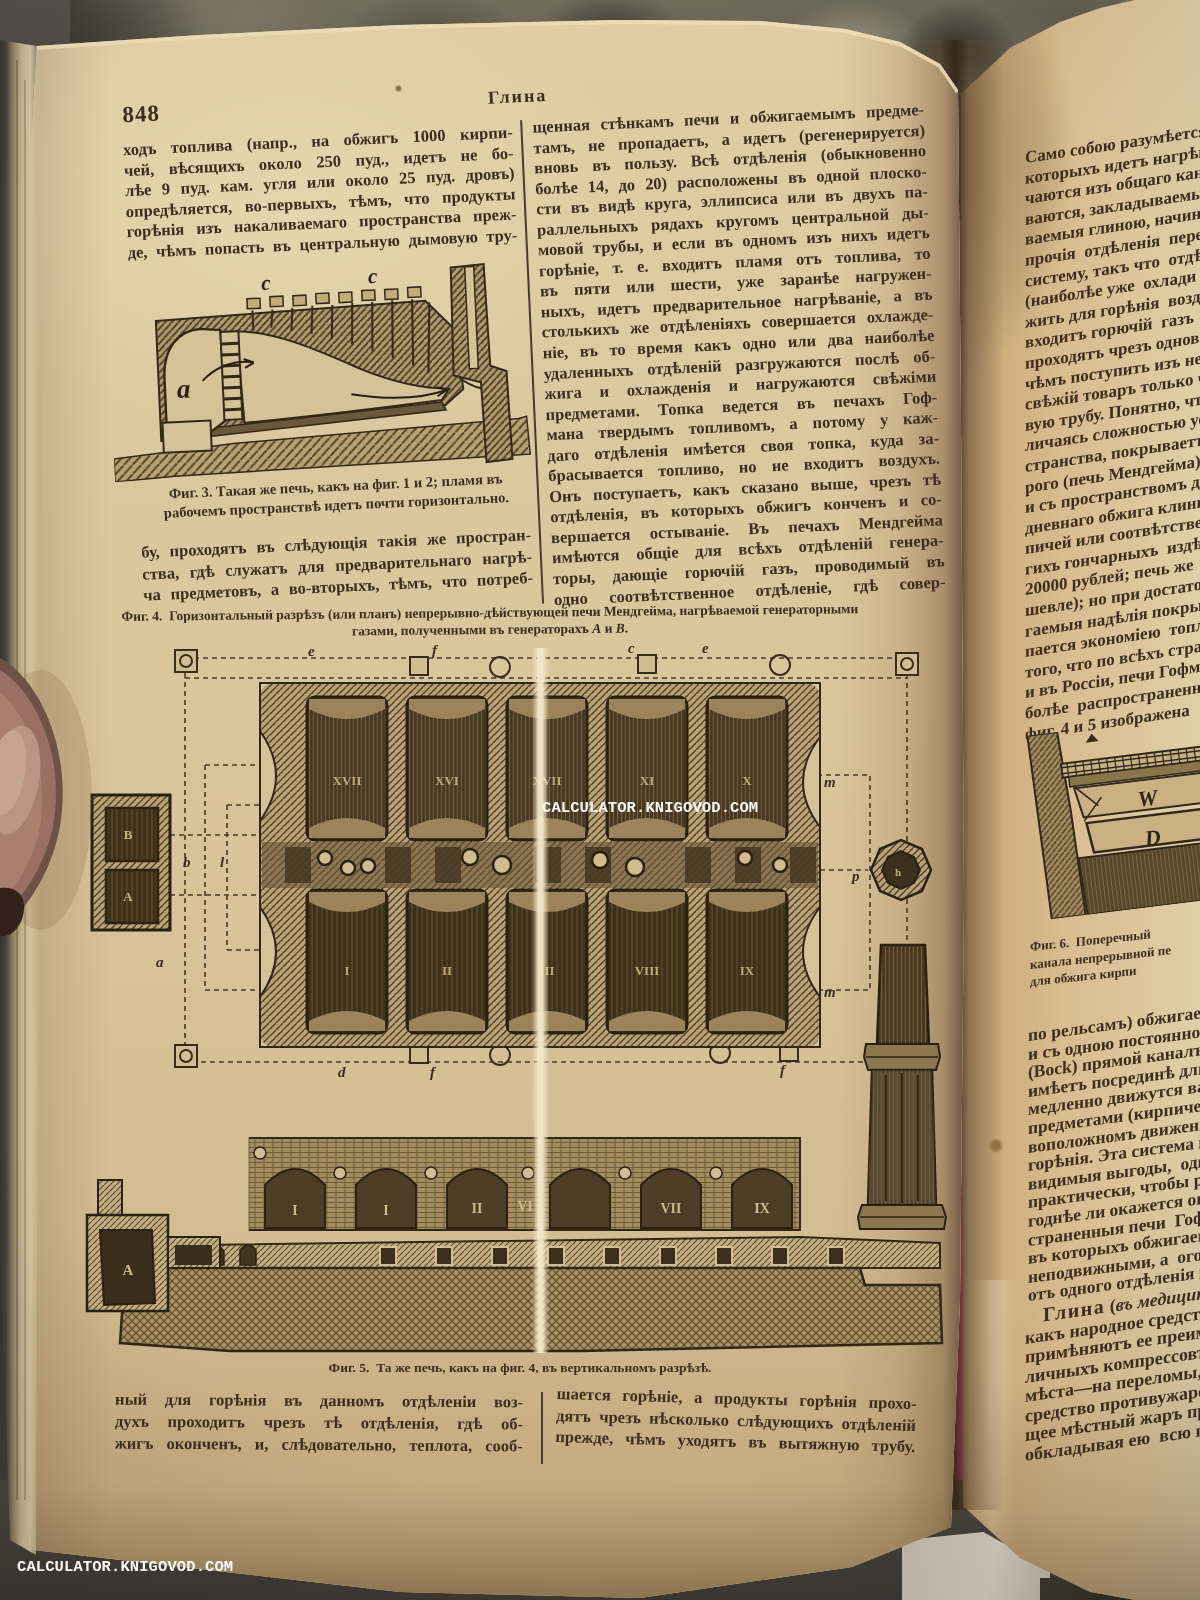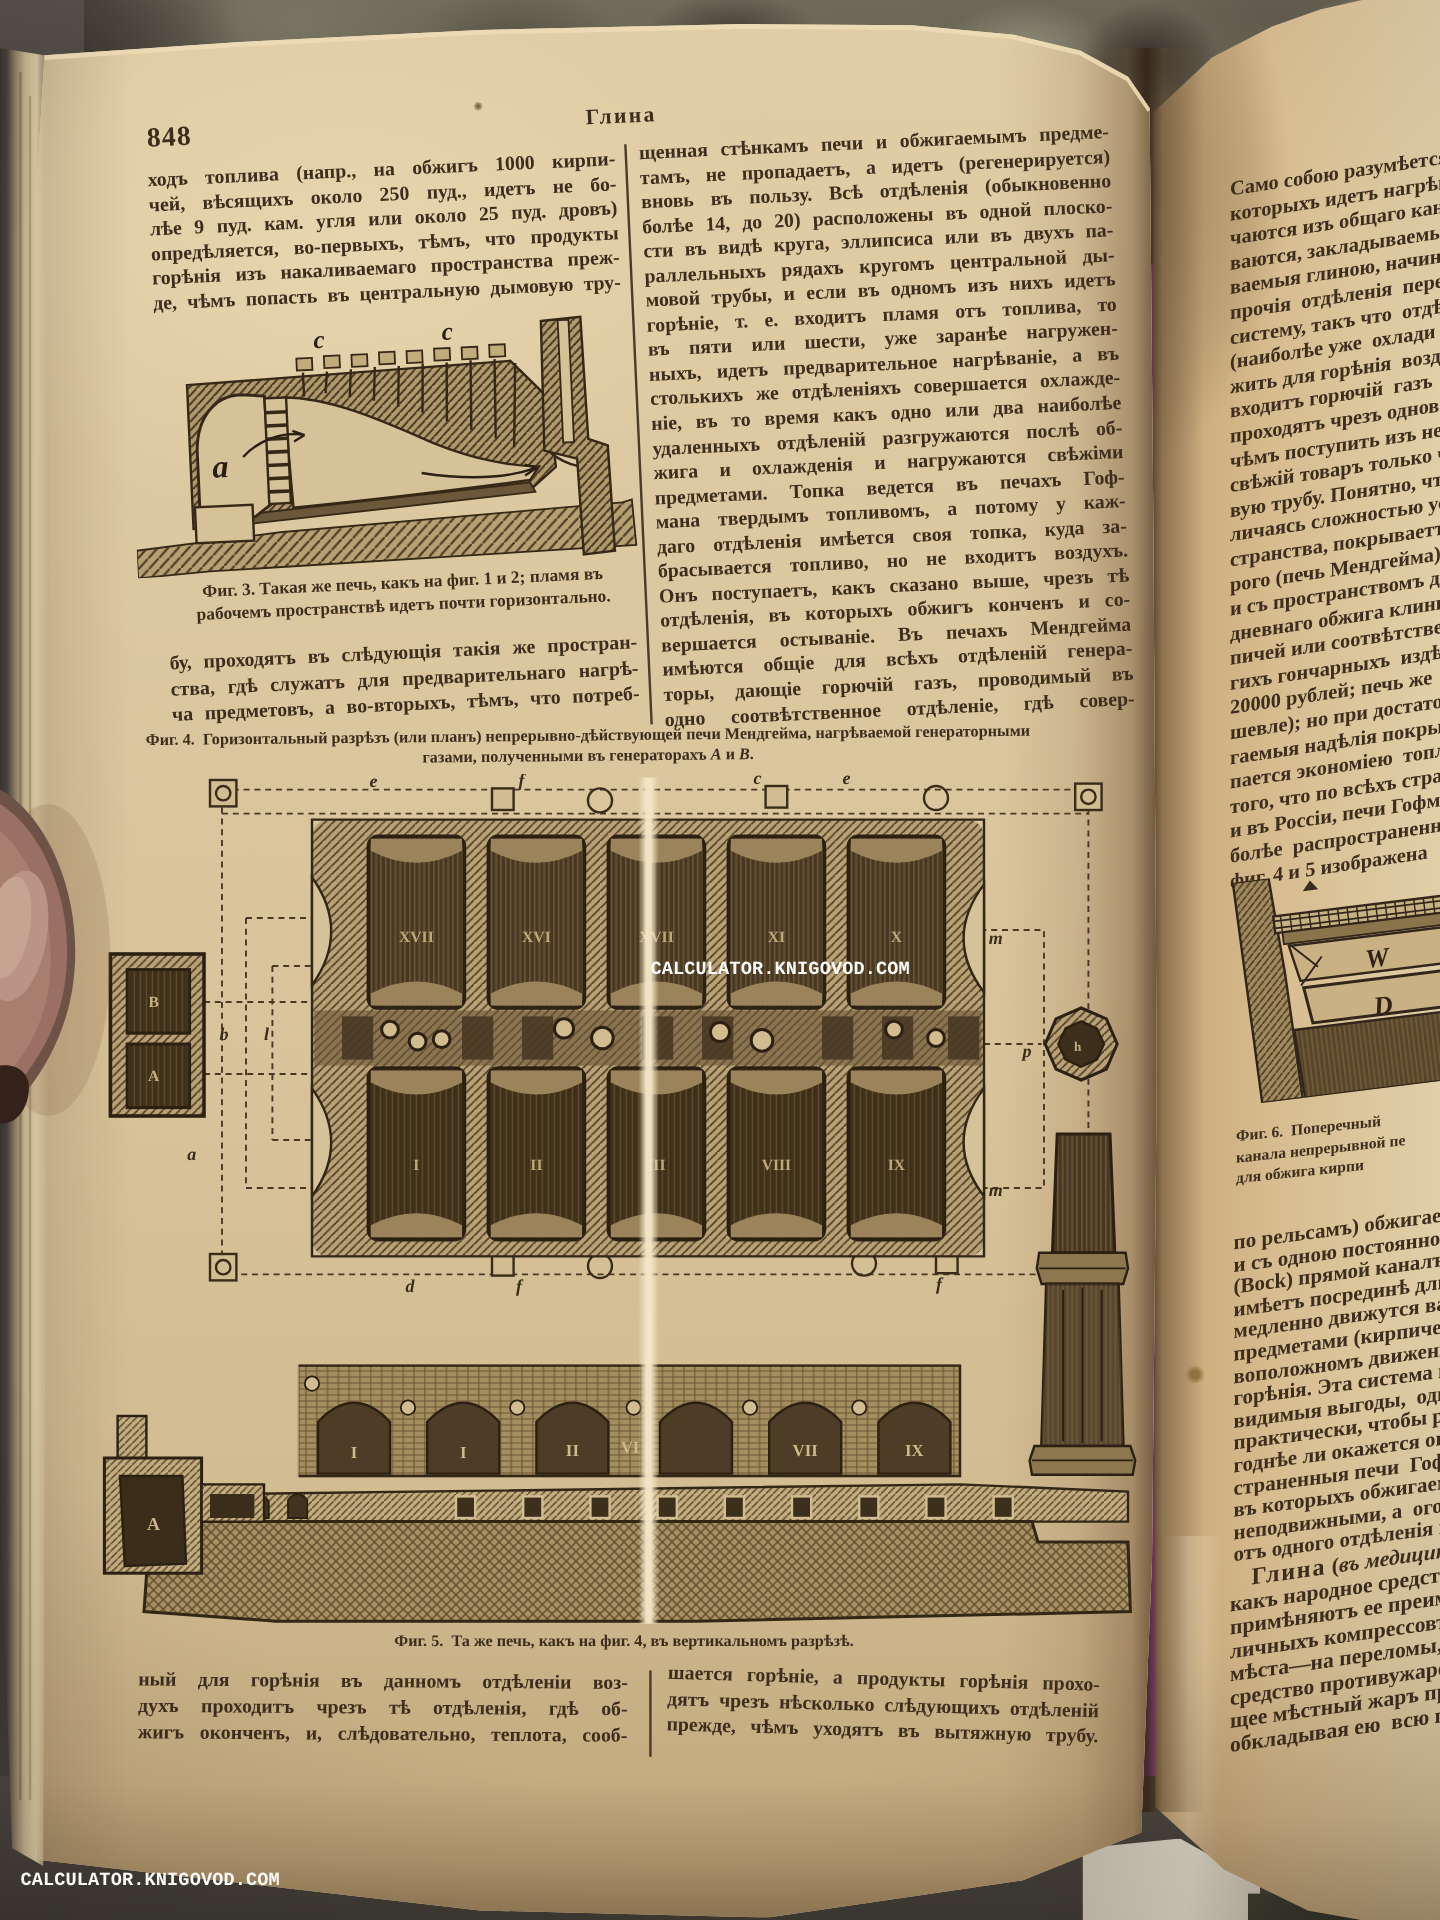--- a/index.html
+++ b/index.html
@@ -1,17 +1,17 @@
 <!DOCTYPE html>
 <html><head>
 <meta charset="utf-8">
 <style>
   html,body{margin:0;padding:0;}
   #stage{position:relative;width:1200px;height:1600px;overflow:hidden;
-    background:#d946ef;font-family:"Liberation Serif",serif;}
+    background:#ec4899;font-family:"Liberation Serif",serif;}
   .abs{position:absolute;}
   .ln{white-space:nowrap;overflow:hidden;}
   .just{text-align:justify;text-align-last:justify;}
 </style>
 </head>
 <body>
 <div id="stage">
 
   <div class="abs" id="bgtop" style="left:0;top:0;width:1200px;height:220px;
     background:

